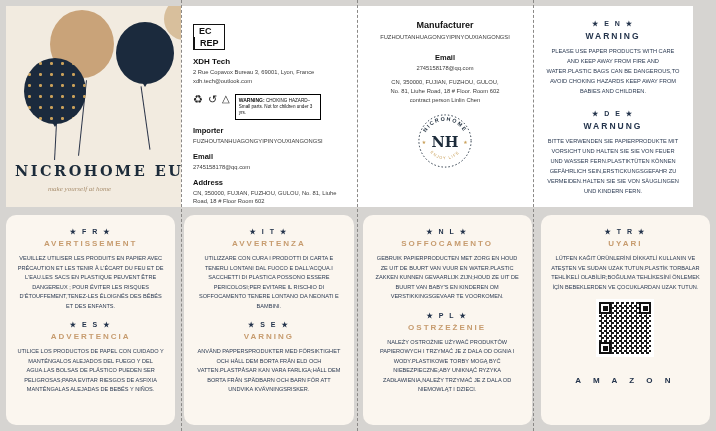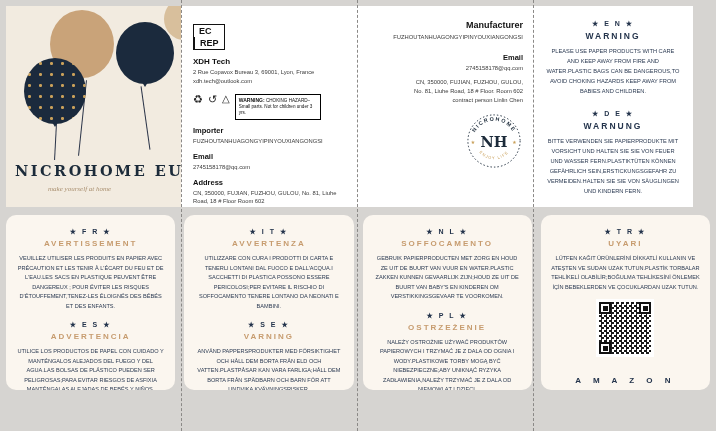--- a/index.html
+++ b/index.html
@@ -5,21 +5,21 @@
   html,body{margin:0;padding:0;background:#d6d4d1;}
   .sheet{position:relative;width:716px;height:431px;background:#d6d4d1;
          font-family:"Liberation Sans",sans-serif;overflow:hidden;}
 
   
   .top-row{position:absolute;left:6px;top:6px;width:704px;height:201px;display:flex;}
   .panel{position:relative;height:100%;overflow:hidden;}
   .p-cover{width:175px;background:#f2ebe0;}
   .p-white{background:#ffffff;}
   .p-ecrep{width:176px;padding:14px 12px;box-sizing:border-box;}
-  .p-manu{width:176px;padding:12px 10px;box-sizing:border-box;text-align:right;}
+  .p-manu{width:176px;padding:12px 10px;box-sizing:border-box;text-align:center;}
   .p-warn{width:160px;padding:14px 13px;box-sizing:border-box;text-align:center;}
 
   
   .balloon{position:absolute;border-radius:50%;}
   .balloon::after{content:"";position:absolute;left:50%;bottom:-6px;transform:translateX(-50%);
                   border:3px solid transparent;border-top-width:5px;}
   .b-tan{left:44px;top:4px;width:64px;height:68px;background:#c9a379;}
   .b-tan::after{border-top-color:#c9a379;}
   .b-navy{left:110px;top:16px;width:58px;height:62px;background:#1b2a3d;}
   .b-navy::after{border-top-color:#1b2a3d;}
@@ -59,21 +59,21 @@
   .lang{font-size:7px;font-weight:bold;letter-spacing:2px;color:#24344c;}
   .wtitle{font-size:8.5px;font-weight:bold;letter-spacing:2px;color:#24344c;margin:3px 0 6px;}
   .wbody{font-size:5.7px;line-height:1.75;color:#2b3a52;}
   .wsec{margin-bottom:13px;}
 
   
   .fold{position:absolute;top:0;height:431px;width:0;border-left:1px dashed #8b8987;z-index:9;}
   .f1{left:181px;} .f2{left:357px;} .f3{left:533px;}
 
   
-  .bottom-row{position:absolute;left:6px;top:215px;width:704px;height:175px;display:flex;gap:9px;}
+  .bottom-row{position:absolute;left:6px;top:215px;width:704px;height:210px;display:flex;gap:9px;}
   .card{flex:1;background:#fbf6ef;border-radius:10px;padding:13px 10px;box-sizing:border-box;
         text-align:center;overflow:hidden;}
   .ctitle{font-size:8px;font-weight:bold;letter-spacing:2px;color:#c79c6f;margin:3px 0 6px;}
   .cbody{font-size:5.6px;line-height:1.7;color:#2b3a52;margin-bottom:10px;}
 
   
   .qr{position:relative;width:52px;height:52px;margin:4px auto 3px;background:#fff;
       background-image:repeating-conic-gradient(#1a1a1a 0 25%,#fff 0 50%);background-size:5px 5px;
       box-shadow:0 0 0 3px #fff;}
   .qr i{position:absolute;width:12px;height:12px;border:2.5px solid #111;background:#fff;box-sizing:border-box;}

